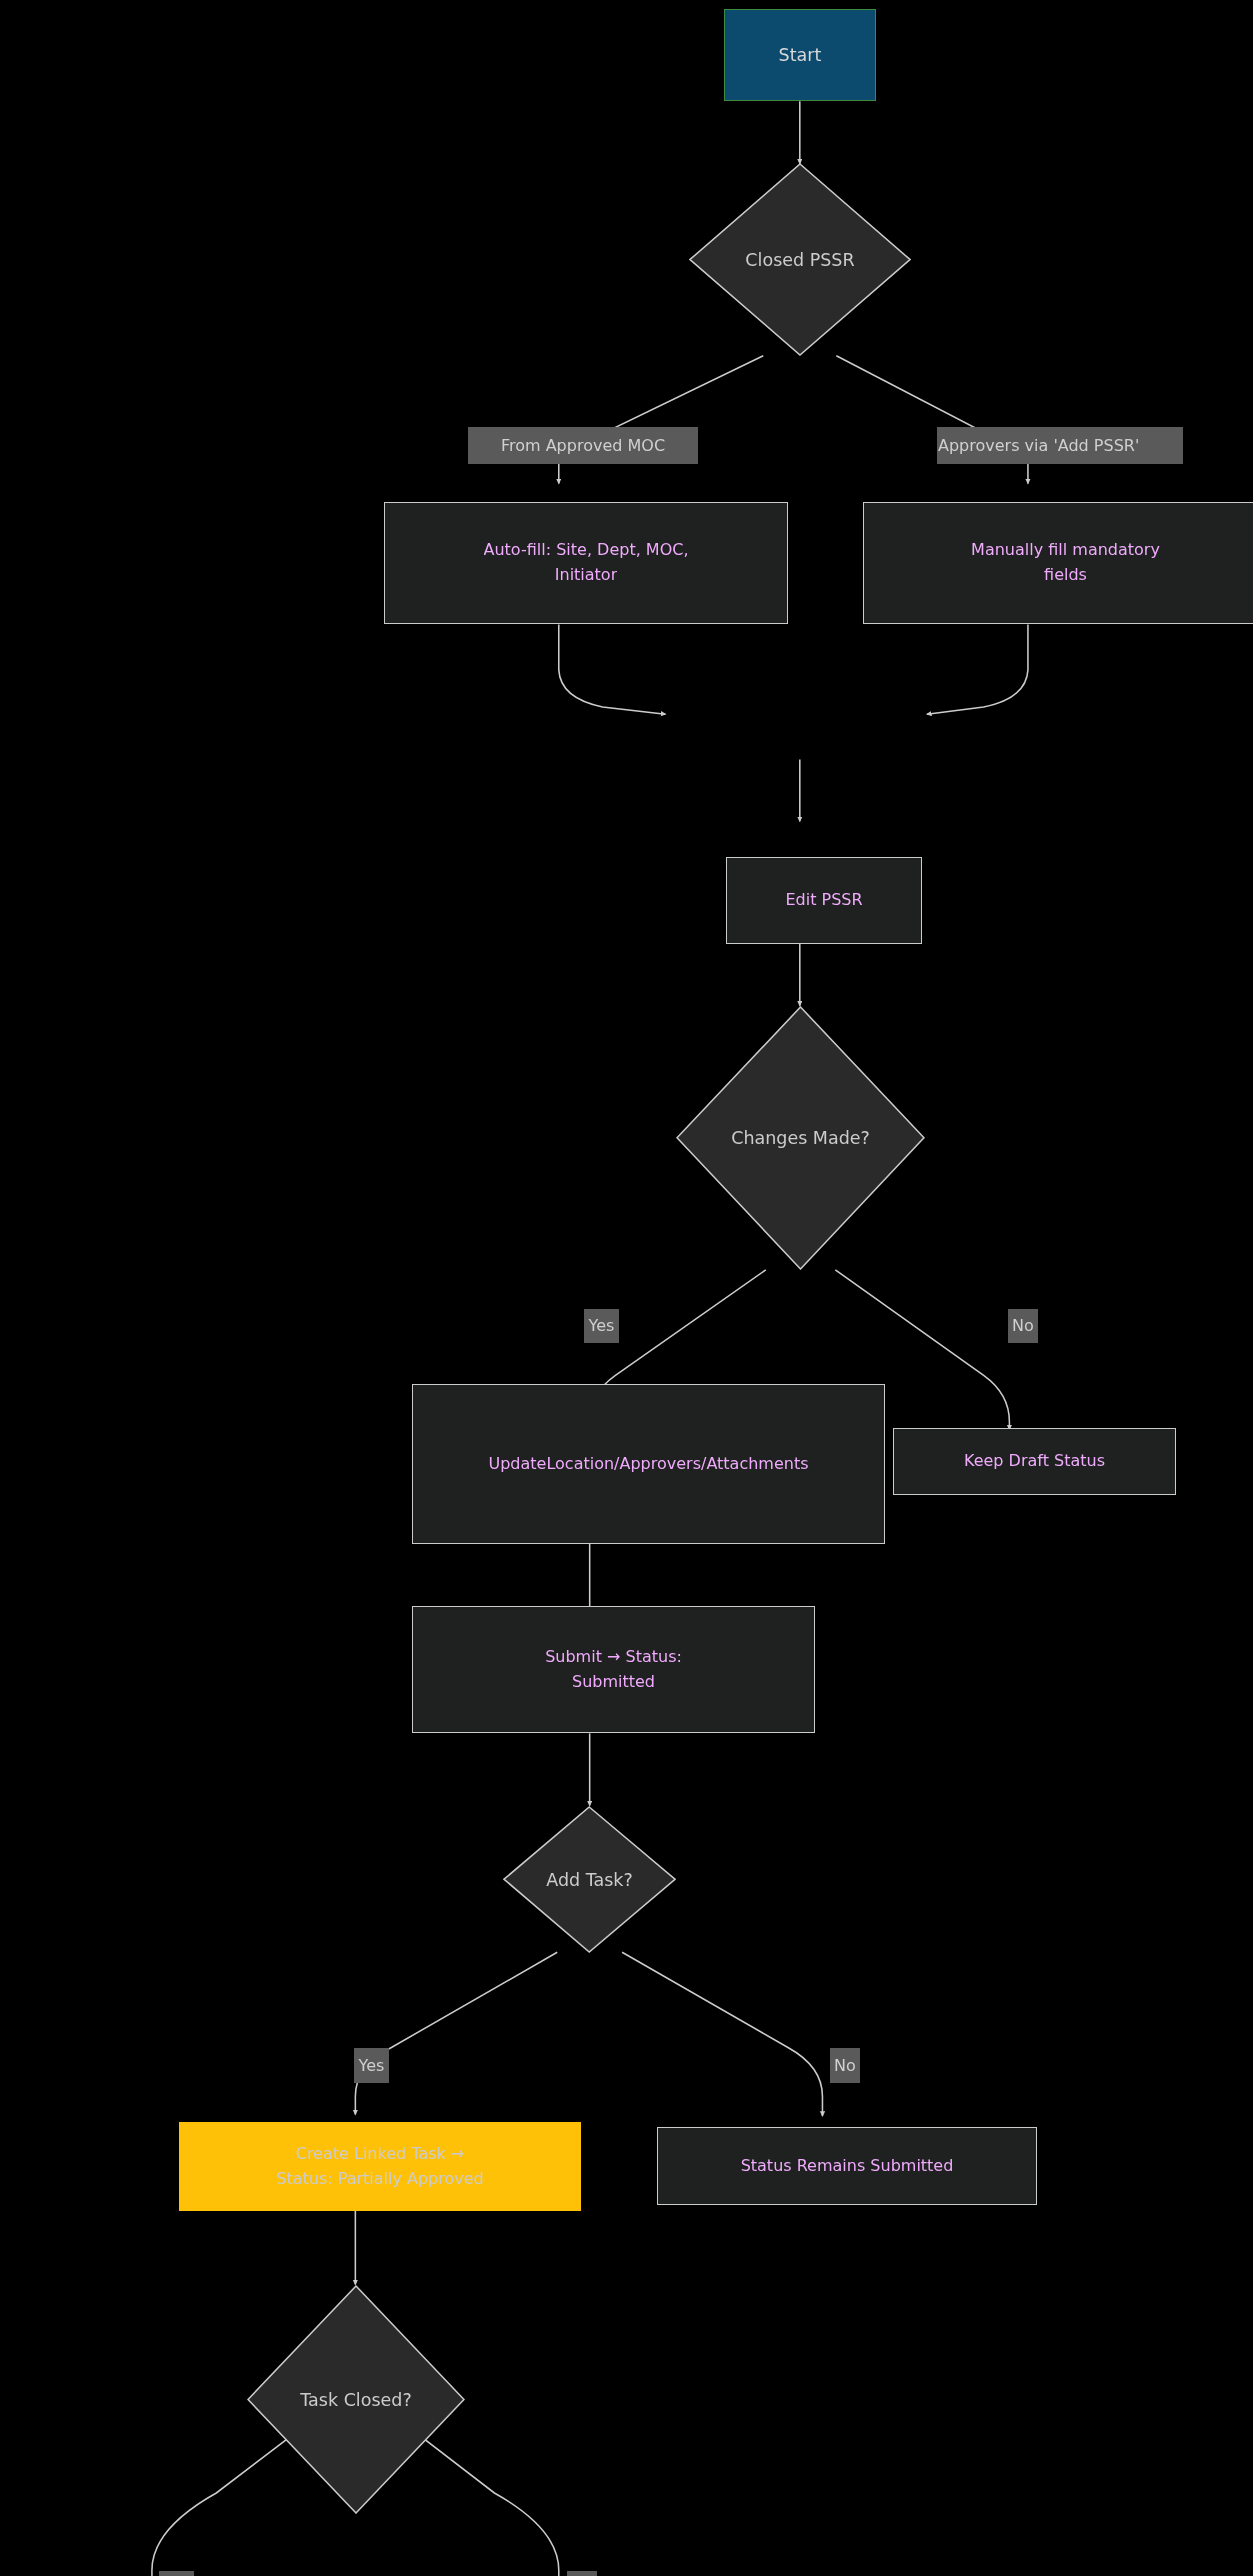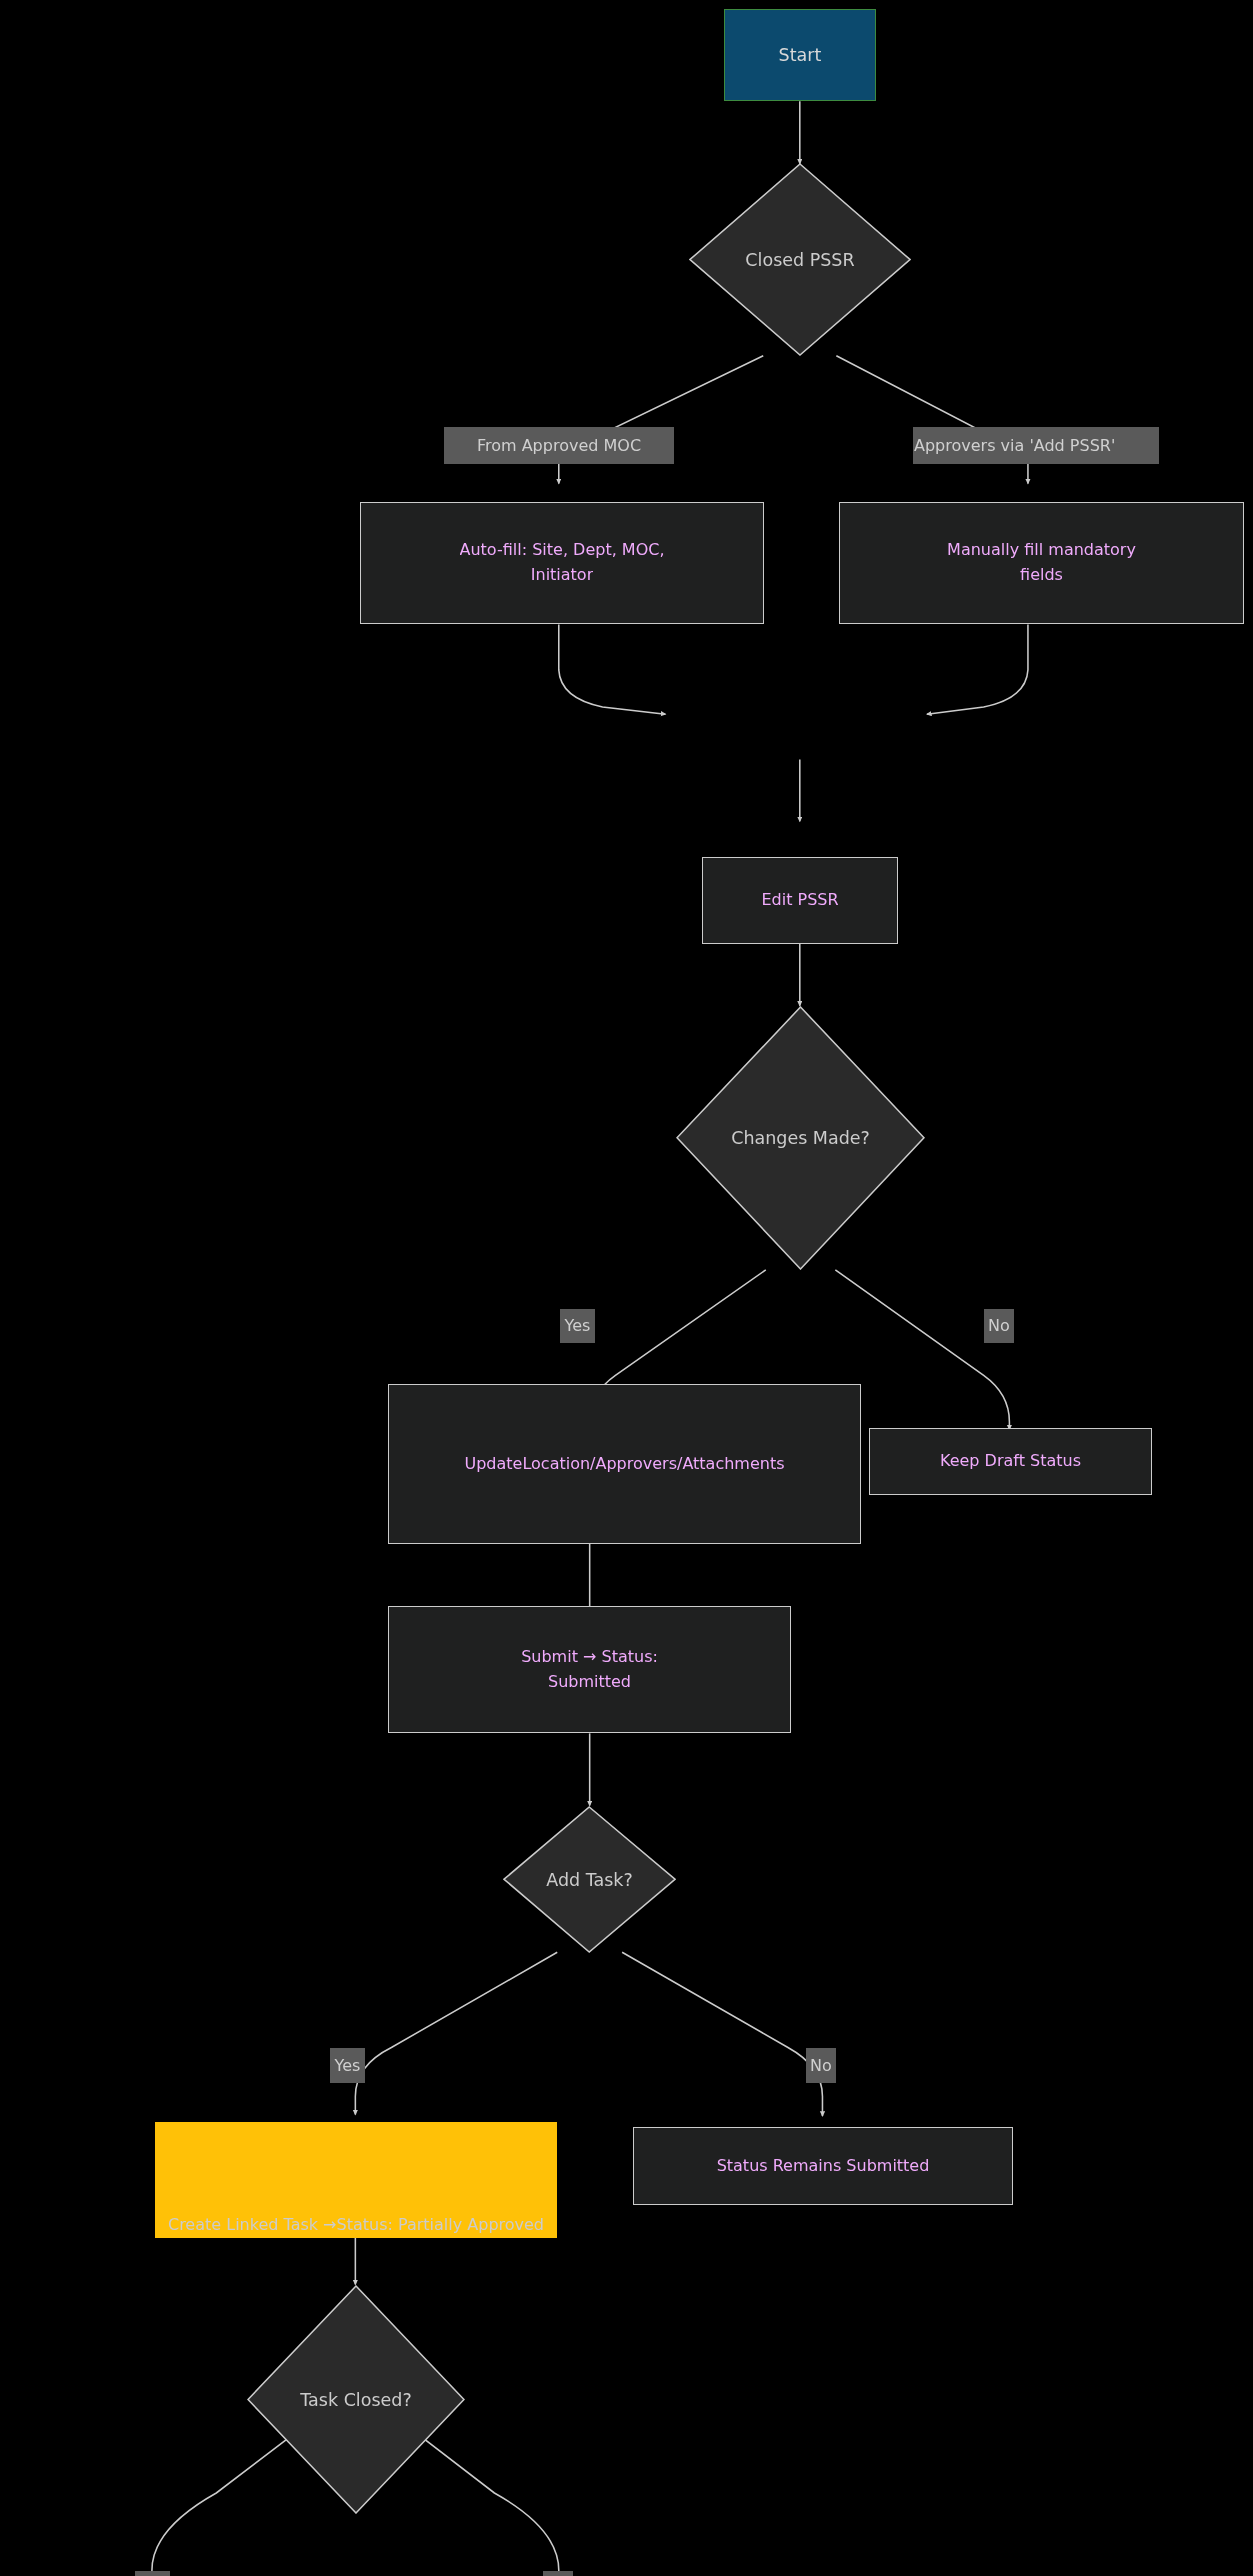--- a/index.html
+++ b/index.html
@@ -83,21 +83,21 @@
     color: #d0d0d0;
     padding: 0 1px;
     box-sizing: border-box;
     display: flex;
     align-items: center;
     justify-content: center;
     white-space: nowrap;
     line-height: 1;
   }
   .fs-lg { font-size: 17.5px; }
-  .fs-md { font-size: 16px; }
+  .fs-md { font-size: 16px; margin-left: 24px; }
 </style>
 </head>
 <body>
 
 <div id="canvas">
 
   <svg id="edge-layer" viewBox="0 0 2433 5649" width="1253" height="2910" xmlns="http://www.w3.org/2000/svg">
     <defs>
       <marker id="arrow" markerWidth="12" markerHeight="12" refX="9" refY="5" orient="auto" markerUnits="userSpaceOnUse">
         <path d="M0,0 L11,5 L0,10 z" fill="#cccccc"></path>
@@ -210,21 +210,21 @@
     <div class="dlabel fs-lg">Add Task?</div>
   </div>
 
   <div class="edge-label fs-md" style="left:330px; top:2048px; width:35px; height:35px;">
     <span>Yes</span>
   </div>
   <div class="edge-label fs-md" style="left:806px; top:2048px; width:30px; height:35px;">
     <span>No</span>
   </div>
 
-  <div class="node orange fs-md" style="left:155px; top:2122px; width:402px; height:116px; overflow:visible;align-items:flex-end;">
+  <div class="node orange fs-md" style="left:155px; top:2122px; width:402px; height:89px; flex-direction:column; overflow:visible;">
     <span class="label">Create Linked Task →</span>
     <span class="label">Status: Partially Approved</span>
   </div>
 
   <div class="node rect fs-md" style="left:633px; top:2127px; width:380px; height:78px;">
     <span class="label">Status Remains Submitted</span>
   </div>
 
   <div class="diamond" style="left:247px; top:2285px; width:218px; height:229px;">
     <svg class="shape" viewBox="0 0 424 444" preserveAspectRatio="none">

